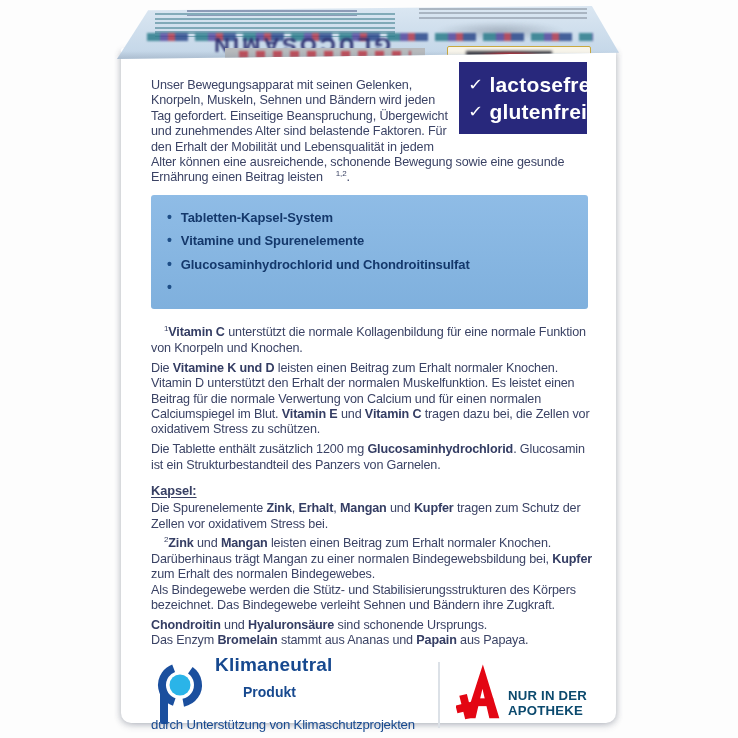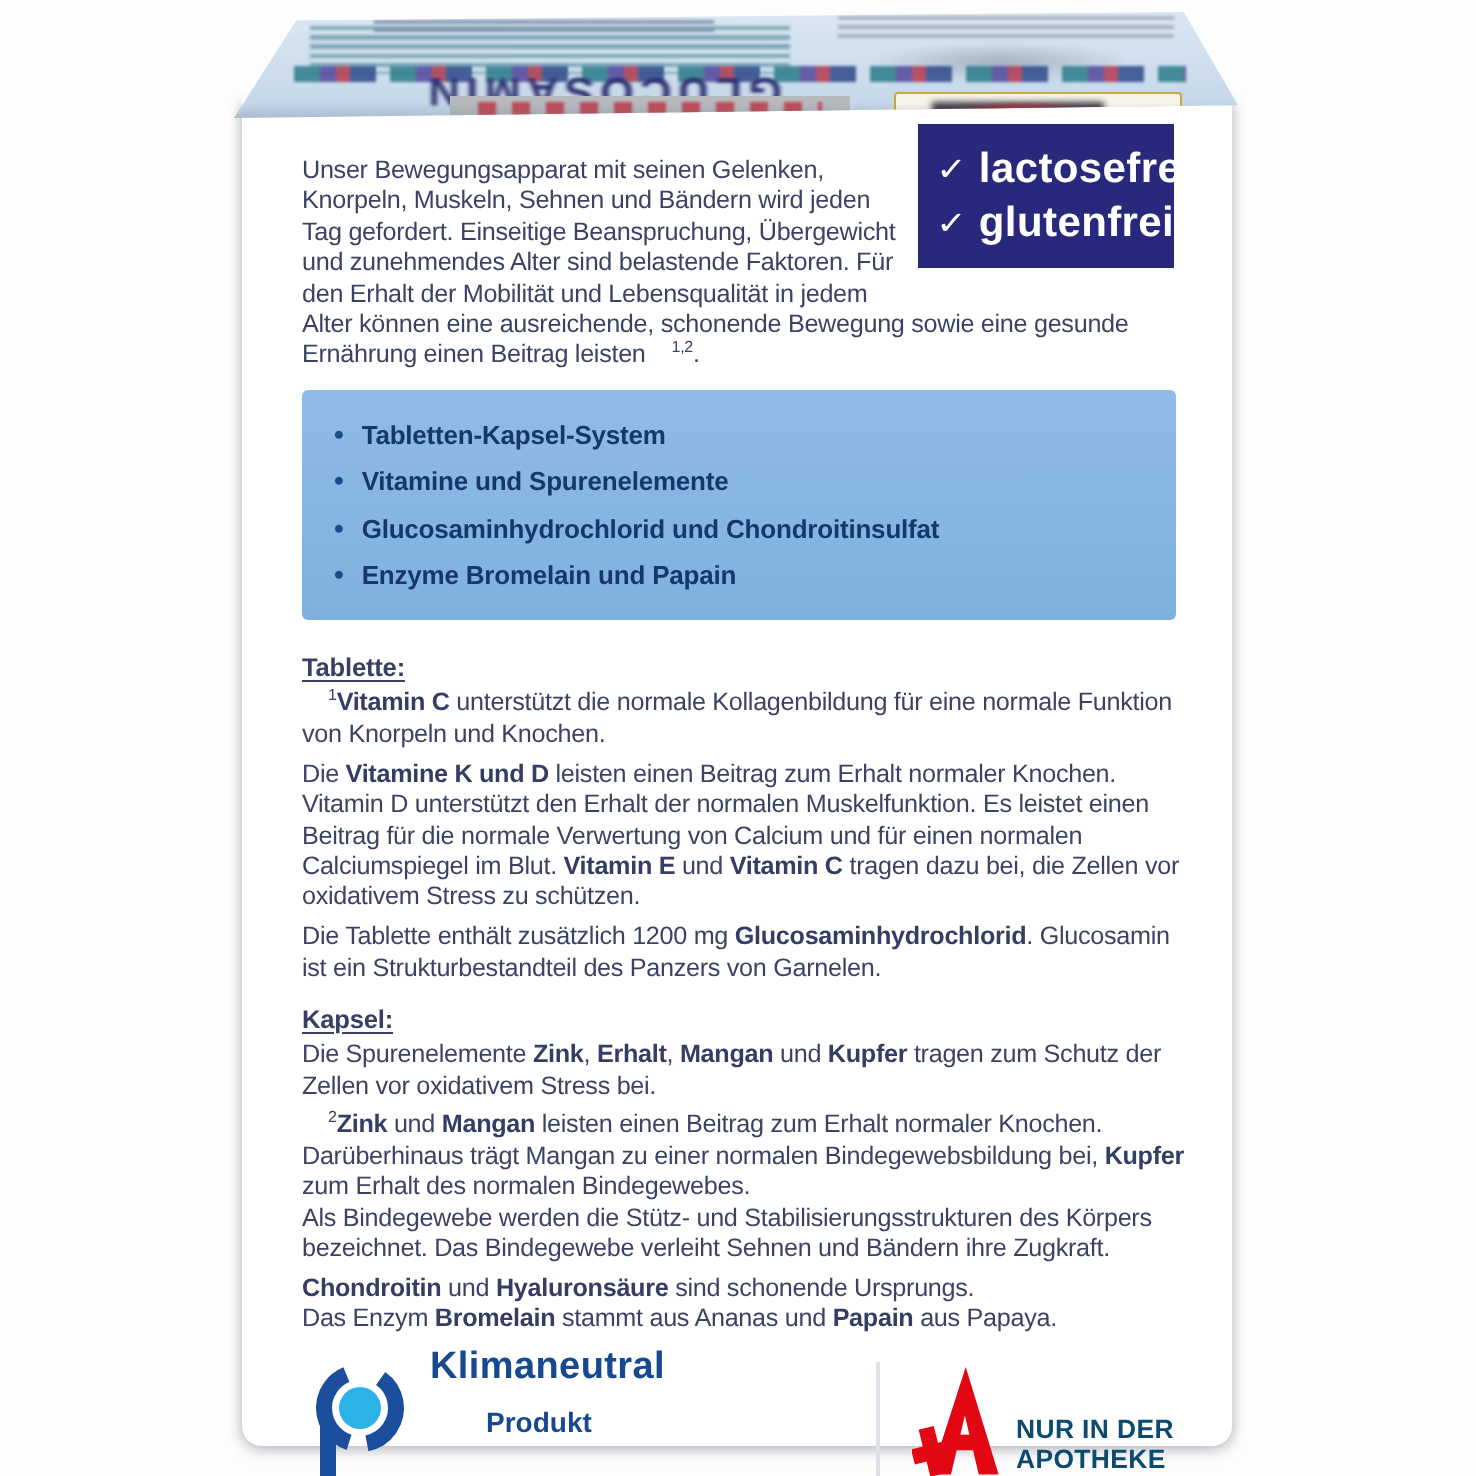--- a/index.html
+++ b/index.html
@@ -132,26 +132,24 @@
       <li>
           <span class="dot">•</span>
           <span>Vitamine und Spurenelemente</span>
         </li>
       <li>
           <span class="dot">•</span>
           <span>Glucosaminhydrochlorid und Chondroitinsulfat</span>
         </li>
       <li>
           <span class="dot">•</span>
-          <span>Enzyme Bromelain und Papain</span>
         </li>
     </ul>
 
     <div>
-      <div class="sec-h">Tablette:</div>
       <p class="para"><sup>1</sup><span class="b">Vitamin C</span><span> unterstützt die normale Kollagenbildung für eine normale Funktion von Knorpeln und Knochen.</span></p>
       <p class="para"><span>Die </span><span class="b">Vitamine K und D</span><span> leisten einen Beitrag zum Erhalt normaler Knochen. Vitamin D unterstützt den Erhalt der normalen Muskelfunktion. Es leistet einen Beitrag für die normale Verwertung von Calcium und für einen normalen Calciumspiegel im Blut. </span><span class="b">Vitamin E</span><span> und </span><span class="b">Vitamin C</span><span> tragen dazu bei, die Zellen vor oxidativem Stress zu schützen.</span></p>
       <p class="para"><span>Die Tablette enthält zusätzlich 1200 mg </span><span class="b">Glucosaminhydrochlorid</span><span>. Glucosamin ist ein Strukturbestandteil des Panzers von Garnelen.</span></p>
     </div>
 
     <div>
       <div class="sec-h">Kapsel:</div>
       <p class="para"><span>Die Spurenelemente </span><span class="b">Zink</span><span>, </span><span class="b">Erhalt</span><span>, </span><span class="b">Mangan</span><span> und </span><span class="b">Kupfer</span><span> tragen zum Schutz der Zellen vor oxidativem Stress bei.</span></p>
       <p class="para"><sup>2</sup><span class="b">Zink</span><span> und </span><span class="b">Mangan</span><span> leisten einen Beitrag zum Erhalt normaler Knochen. Darüberhinaus trägt Mangan zu einer normalen Bindegewebsbildung bei, </span><span class="b">Kupfer</span><span> zum Erhalt des normalen Bindegewebes.</span><br><span>Als Bindegewebe werden die Stütz- und Stabilisierungsstrukturen des Körpers bezeichnet. Das Bindegewebe verleiht Sehnen und Bändern ihre Zugkraft.</span></p>
       <p class="para"><span class="b">Chondroitin</span><span> und </span><span class="b">Hyaluronsäure</span><span> sind schonende Ursprungs.</span><br><span>Das Enzym </span><span class="b">Bromelain</span><span> stammt aus Ananas und </span><span class="b">Papain</span><span> aus Papaya.</span></p>

